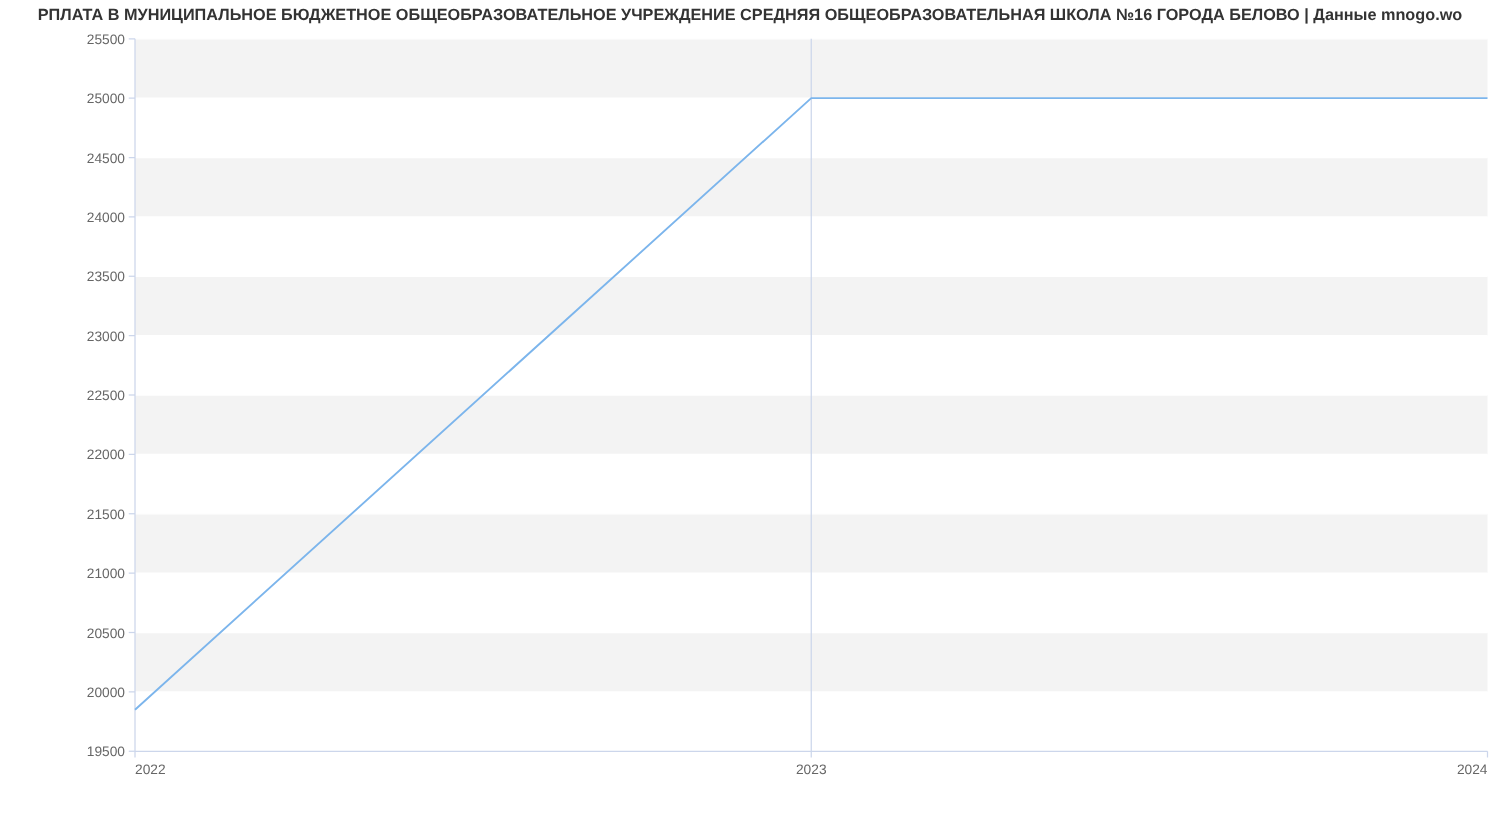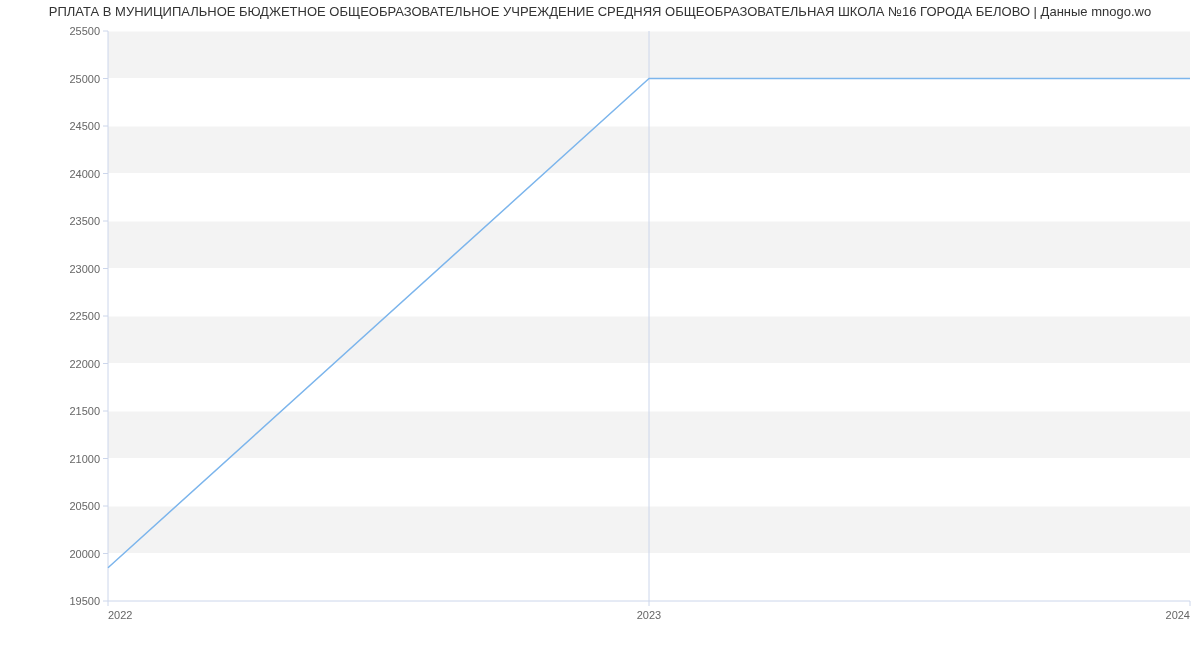--- a/index.html
+++ b/index.html
@@ -1,16 +1,16 @@
 <!DOCTYPE html>
 <html><head>
 <meta charset="utf-8">
 <style>
   html,body{margin:0;padding:0;font-family:Verdana,Geneva,sans-serif;background:#fff;}
-  .title{font-size:13px;font-weight:normal;color:#333;text-align:center;padding:4px 0 2px;white-space:nowrap;overflow:hidden;}
+  .title{font-size:13px;font-weight:bold;color:#333;text-align:center;padding:4px 0 2px;white-space:nowrap;overflow:hidden;}
   .chart-wrap{position:relative;width:1200px;height:630px;}
   svg{display:block;}
   .grid-band{fill:#f3f3f3;}
   .grid-line{stroke:#fff;stroke-width:1;}
   .axis-line{stroke:#ccd6eb;stroke-width:1;}
   .tick-label{font-size:11px;fill:#666;}
   .data-line{fill:none;stroke:#7cb5ec;stroke-width:1.5;stroke-linejoin:round;}
   .vline{stroke:#ccd6eb;stroke-width:1;}
 </style>
 </head>

